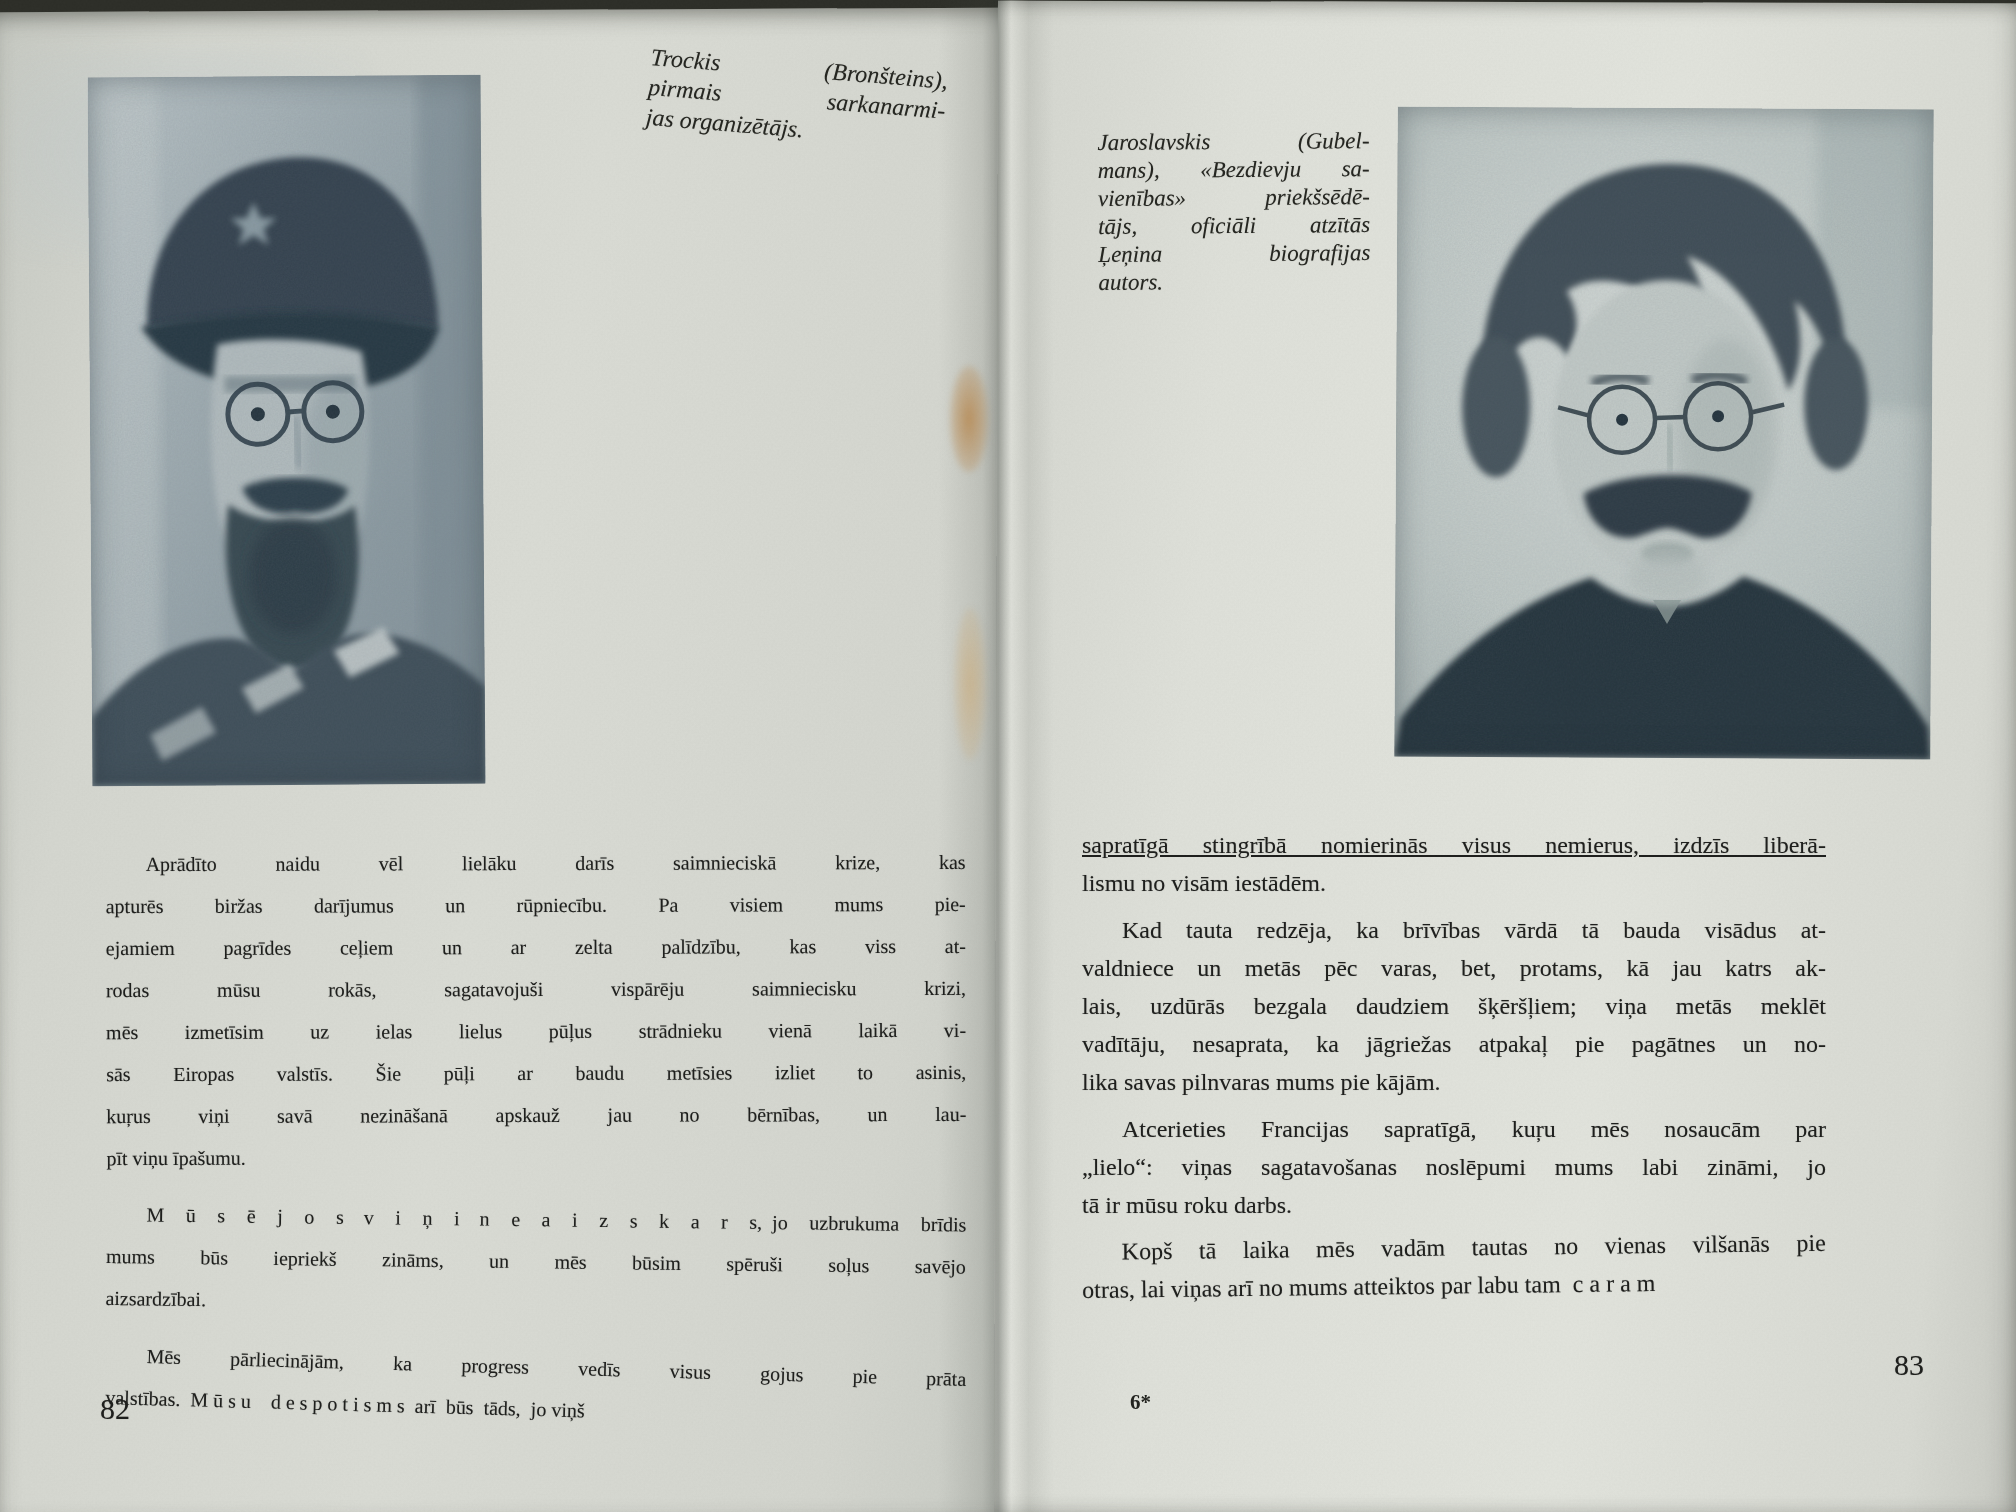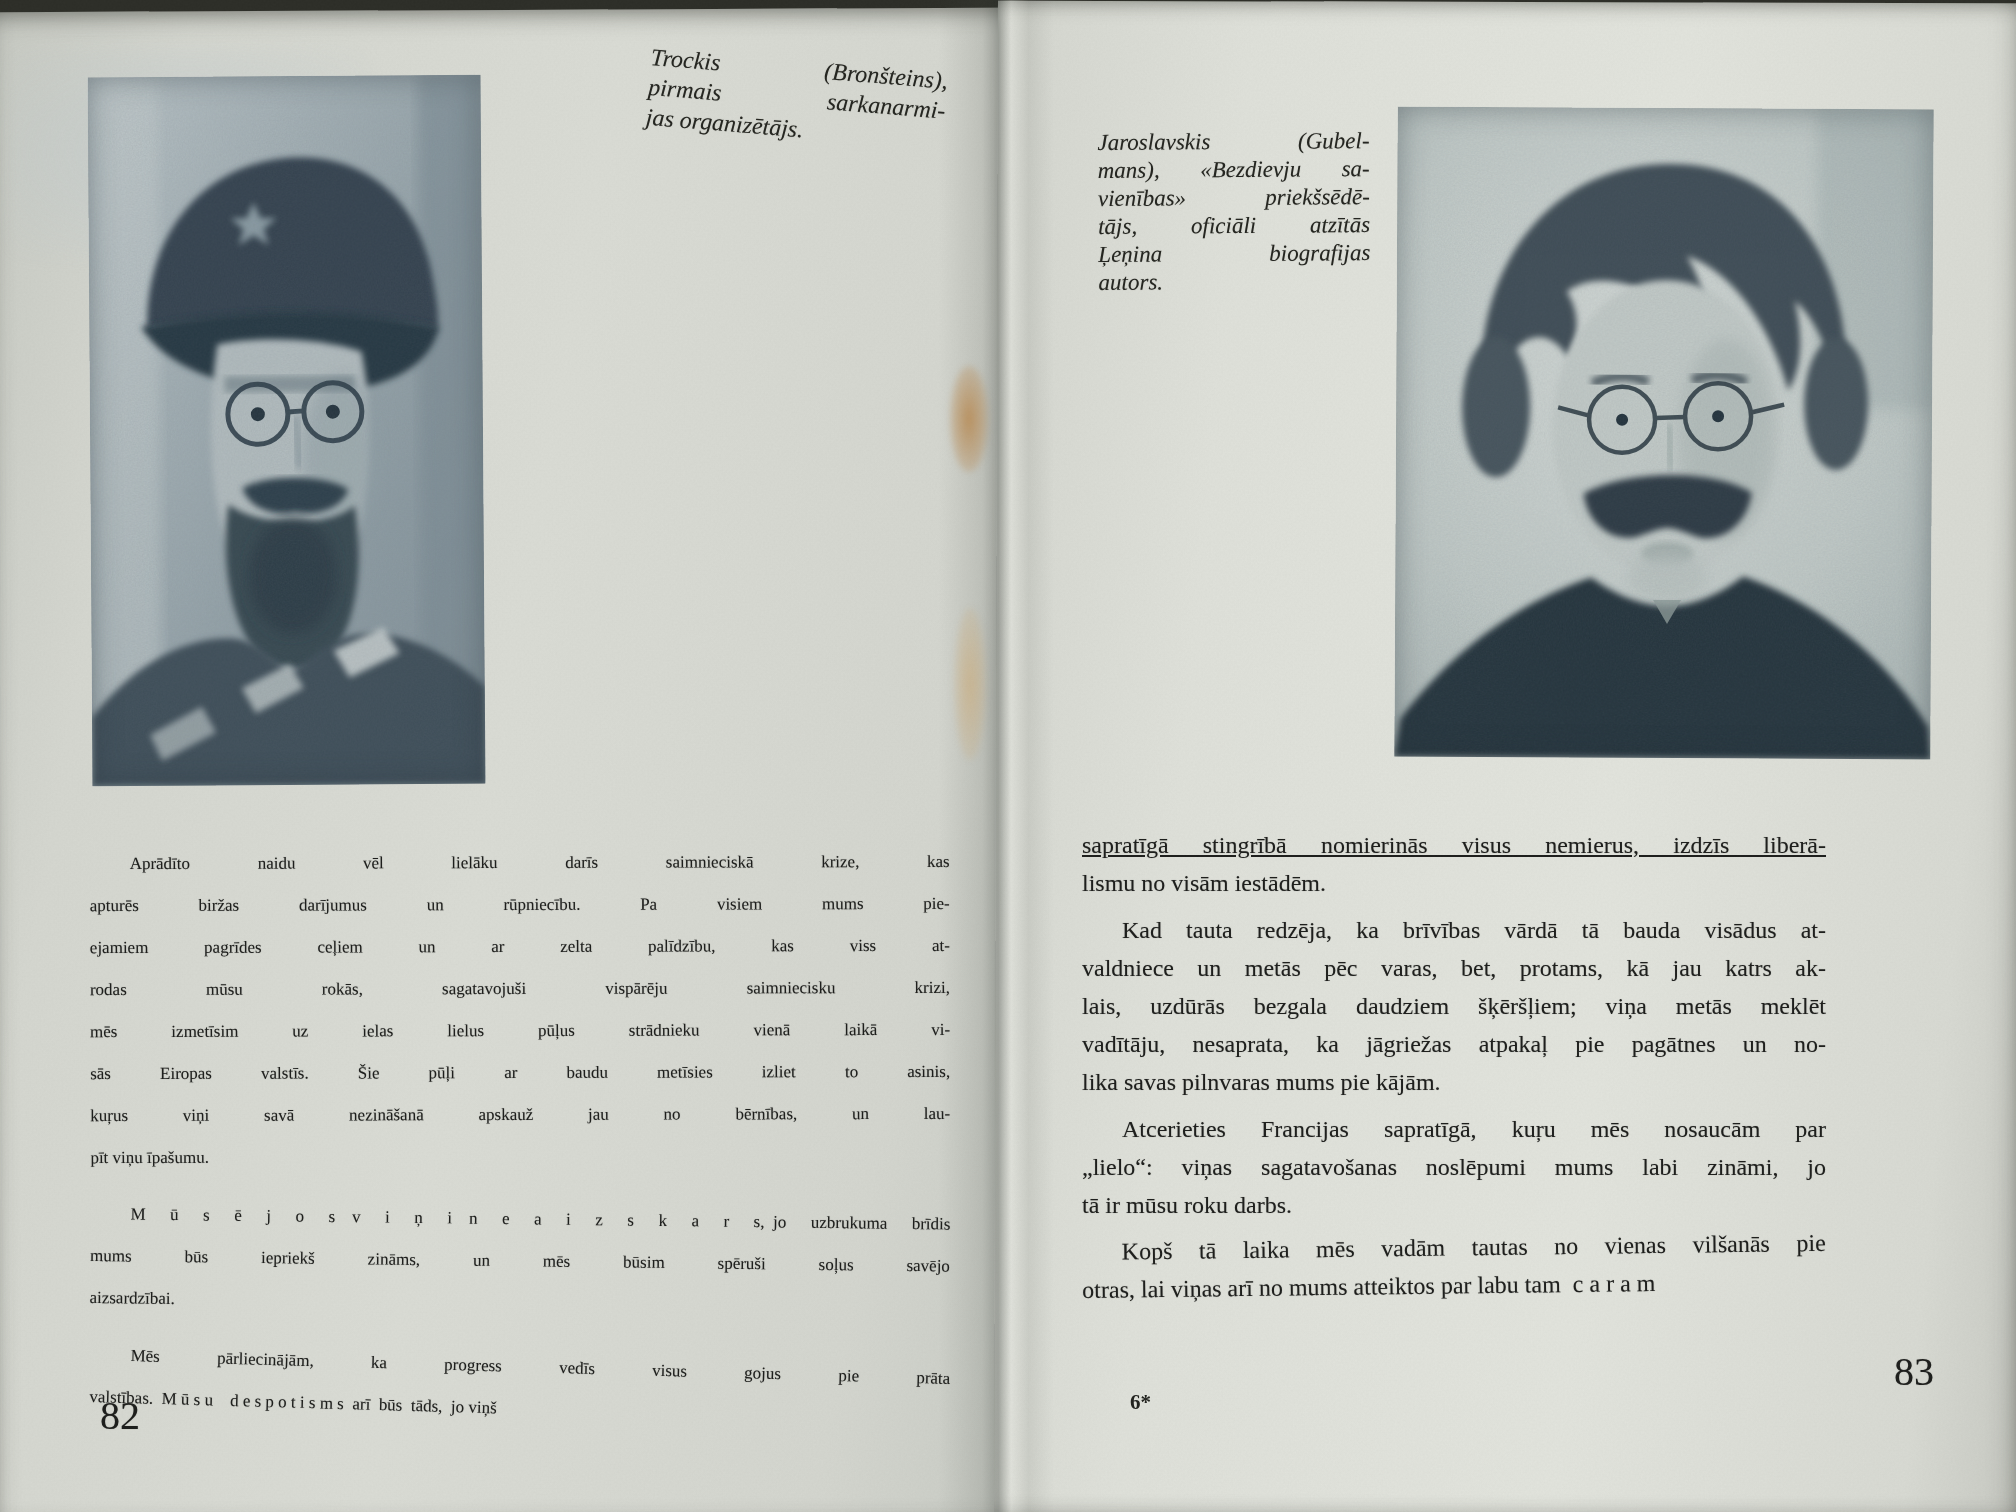--- a/index.html
+++ b/index.html
@@ -53,35 +53,35 @@
   .caption { position:absolute; font-style:italic; color:#23241f;
     text-shadow:0 0 1px rgba(35,36,31,0.3); }
   .caption .ln { text-align:justify; text-align-last:justify; }
   .caption .ln:last-child { text-align-last:left; }
   .caption-trotsky { left:652px; top:42px; width:298px; font-size:24px; line-height:30px;
     transform:rotate(4.6deg); transform-origin:left top; }
   .caption-jaroslavskis { left:1098px; top:128px; width:272px; font-size:23px; line-height:28px;
     transform:rotate(-0.4deg); }
 
   .body-text { position:absolute; color:#1c1d1b; text-shadow:0 0 1px rgba(28,29,27,0.35); }
-  .body-left  { left:90px;  top:842px; width:860px; font-size:17px; line-height:42px; }
+  .body-left  { left:106px;  top:842px; width:860px; font-size:20px; line-height:42px; }
   .body-right { left:1082px; top:826px; width:744px; font-size:24px; line-height:38px; }
   .para { margin:0; }
   .body-left  .para + .para { margin-top:15px; }
   .body-right .para + .para { margin-top:9px; }
   .para .ln { text-align:justify; text-align-last:justify; }
   .para .ln:last-child { text-align-last:left; }
   .para .ln:first-child { text-indent:40px; }
   .para.noindent .ln:first-child { text-indent:0;text-decoration:underline; }
   .body-left .para:nth-child(1) { transform:rotate(-0.15deg); }
   .body-left .para:nth-child(2) { transform:rotate(0.7deg);  transform-origin:left center; }
   .body-left .para:nth-child(3) { transform:rotate(1.6deg);  transform-origin:left center; }
   .body-right .para:nth-child(4){ transform:rotate(-0.7deg); transform-origin:left center; }
 
-  .pagenum { position:absolute; color:#1c1d1b; font-size:40px;
+  .pagenum { position:absolute; color:#1c1d1b; font-size:30px;
     text-shadow:0 0 1px rgba(28,29,27,0.35); }
   .pagenum-left  { left:100px;  top:1392px; }
   .pagenum-right { left:1894px; top:1348px; }
   .sig { position:absolute; left:1130px; top:1390px; font-size:21px; font-weight:bold; color:#20211d; }
 
   .grain-overlay { position:absolute; inset:0; opacity:0.05; pointer-events:none; }
 </style>
 </head>
 <body>
 

